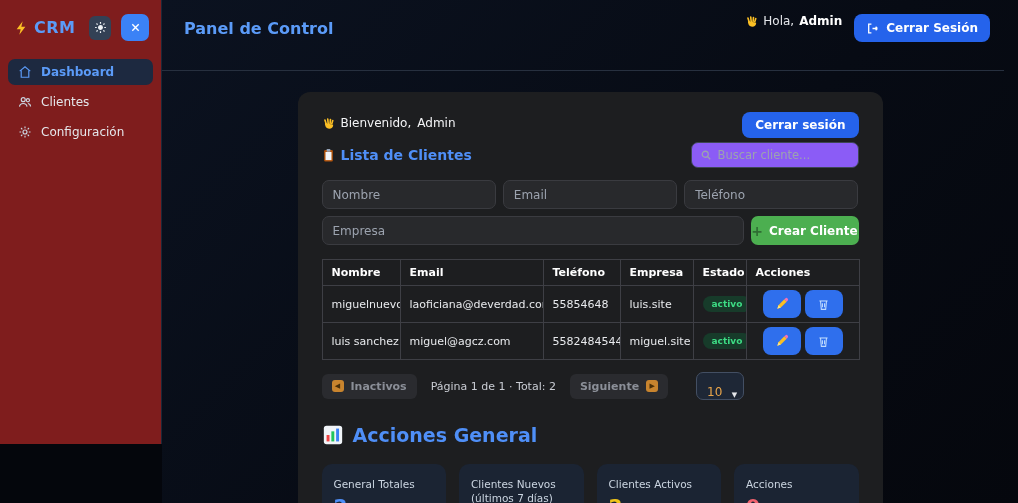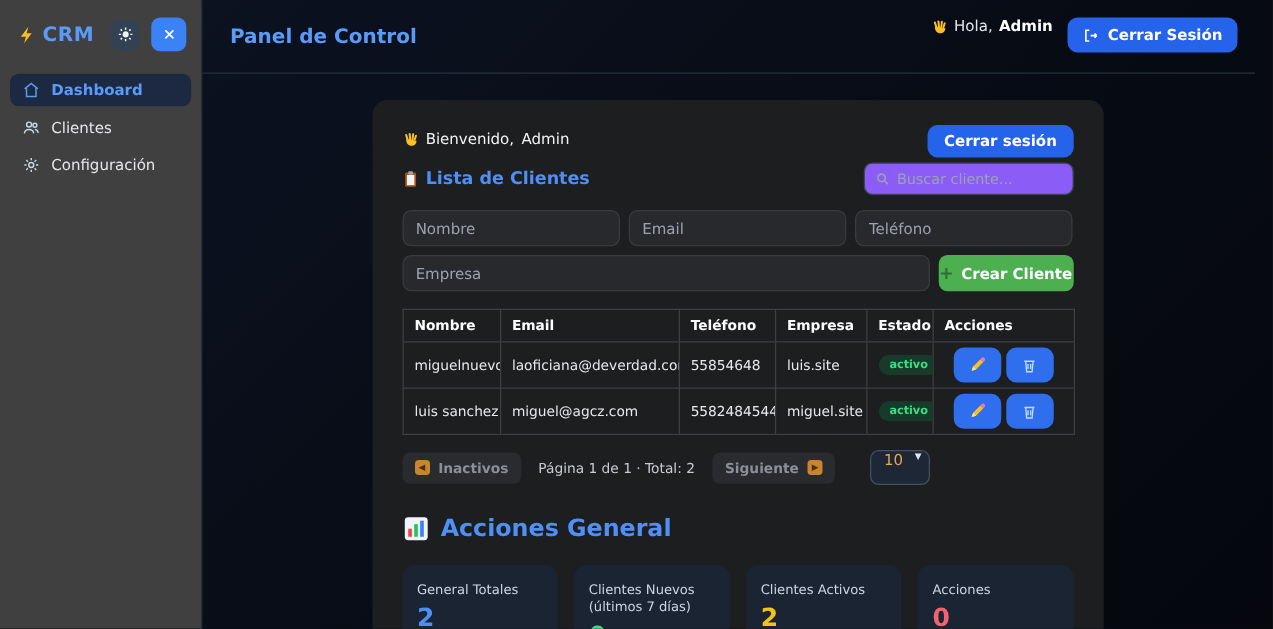--- a/index.html
+++ b/index.html
@@ -5,22 +5,22 @@
   * { margin:0; padding:0; box-sizing:border-box; }
   html,body { width:1018px; height:503px; overflow:hidden; }
   body {
     font-family:"DejaVu Sans", sans-serif;
     background:#04060c;
     color:#e5e7eb;
     display:flex;
   }
   
   .sidebar {
-    width:162px; min-width:162px; height:503px;
-    background:#404040;
+    width:162px; min-width:162px; height:444px;
+    background:#7f1d1d;
     border-right:1px solid #1c2738;
     padding:14px 8px;
   }
   .logo-row { display:flex; align-items:center; gap:4px; padding:0 4px 14px 6px; }
   .logo-text { color:#5b9bf8; font-weight:bold; font-size:16px; letter-spacing:.5px; }
   .icon { display:inline-flex; align-items:center; justify-content:center; }
   .btn-theme {
     margin-left:10px; width:28px; height:24px; border:none; border-radius:6px;
     background:#334155; display:flex; align-items:center; justify-content:center; cursor:pointer;
   }
@@ -36,21 +36,21 @@
   }
   .nav-item.active { background:#1d2940; color:#5b9bf8; font-weight:bold; }
   
   .main {
     flex:1; height:503px;
     background:linear-gradient(135deg,#0b1220 0%,#070b14 55%,#05070d 100%);
     display:flex; flex-direction:column;
   }
   .main-header {
     display:flex; align-items:center; justify-content:space-between;
-    padding:14px 14px 16px 22px; margin:0 14px 0 0;
+    padding:14px 14px 28px 22px; margin:0 14px 0 0;
     border-bottom:1px solid #27303f;
   }
   .page-title { color:#5b9bf8; font-weight:bold; font-size:16px; }
   .header-right { display:flex; align-items:flex-start; gap:12px; }
   .greeting { font-size:12px; color:#e5e7eb; display:flex; align-items:center; gap:5px; }
   .greeting b { color:#ffffff; }
   .btn-logout-top {
     display:flex; align-items:center; gap:7px;
     background:#2563eb; color:#fff; font-weight:bold; font-size:12px;
     border:none; border-radius:8px; padding:7px 12px; cursor:pointer;
@@ -125,21 +125,21 @@
     font-family:"DejaVu Sans", sans-serif;
   }
   .arrow-chip {
     width:12px; height:12px; border-radius:3px; background:#c8842e;
     color:#4a2f08; font-size:7px; display:inline-flex; align-items:center; justify-content:center;
   }
   .pg-info { font-size:11px; color:#c9ccd3; }
   .select-wrap {
     position:relative; margin-left:14px;
     background:#1e2736; border:1px solid #434f63; border-radius:7px; height:28px;
-    display:flex; align-items:flex-start;
+    display:flex; align-items:flex-end;
   }
   .select-wrap select {
     appearance:none; -webkit-appearance:none;
     background:transparent; border:none; outline:none; cursor:pointer;
     color:#e8a44a; font-size:12px; padding:0 20px 0 10px;
     font-family:"DejaVu Sans", sans-serif;
   }
   .select-wrap .chev { position:absolute; right:6px; color:#e5e7eb; font-size:7px; pointer-events:none; }
   
   .dash-title-row { display:flex; align-items:center; gap:9px; margin-top:24px; }

